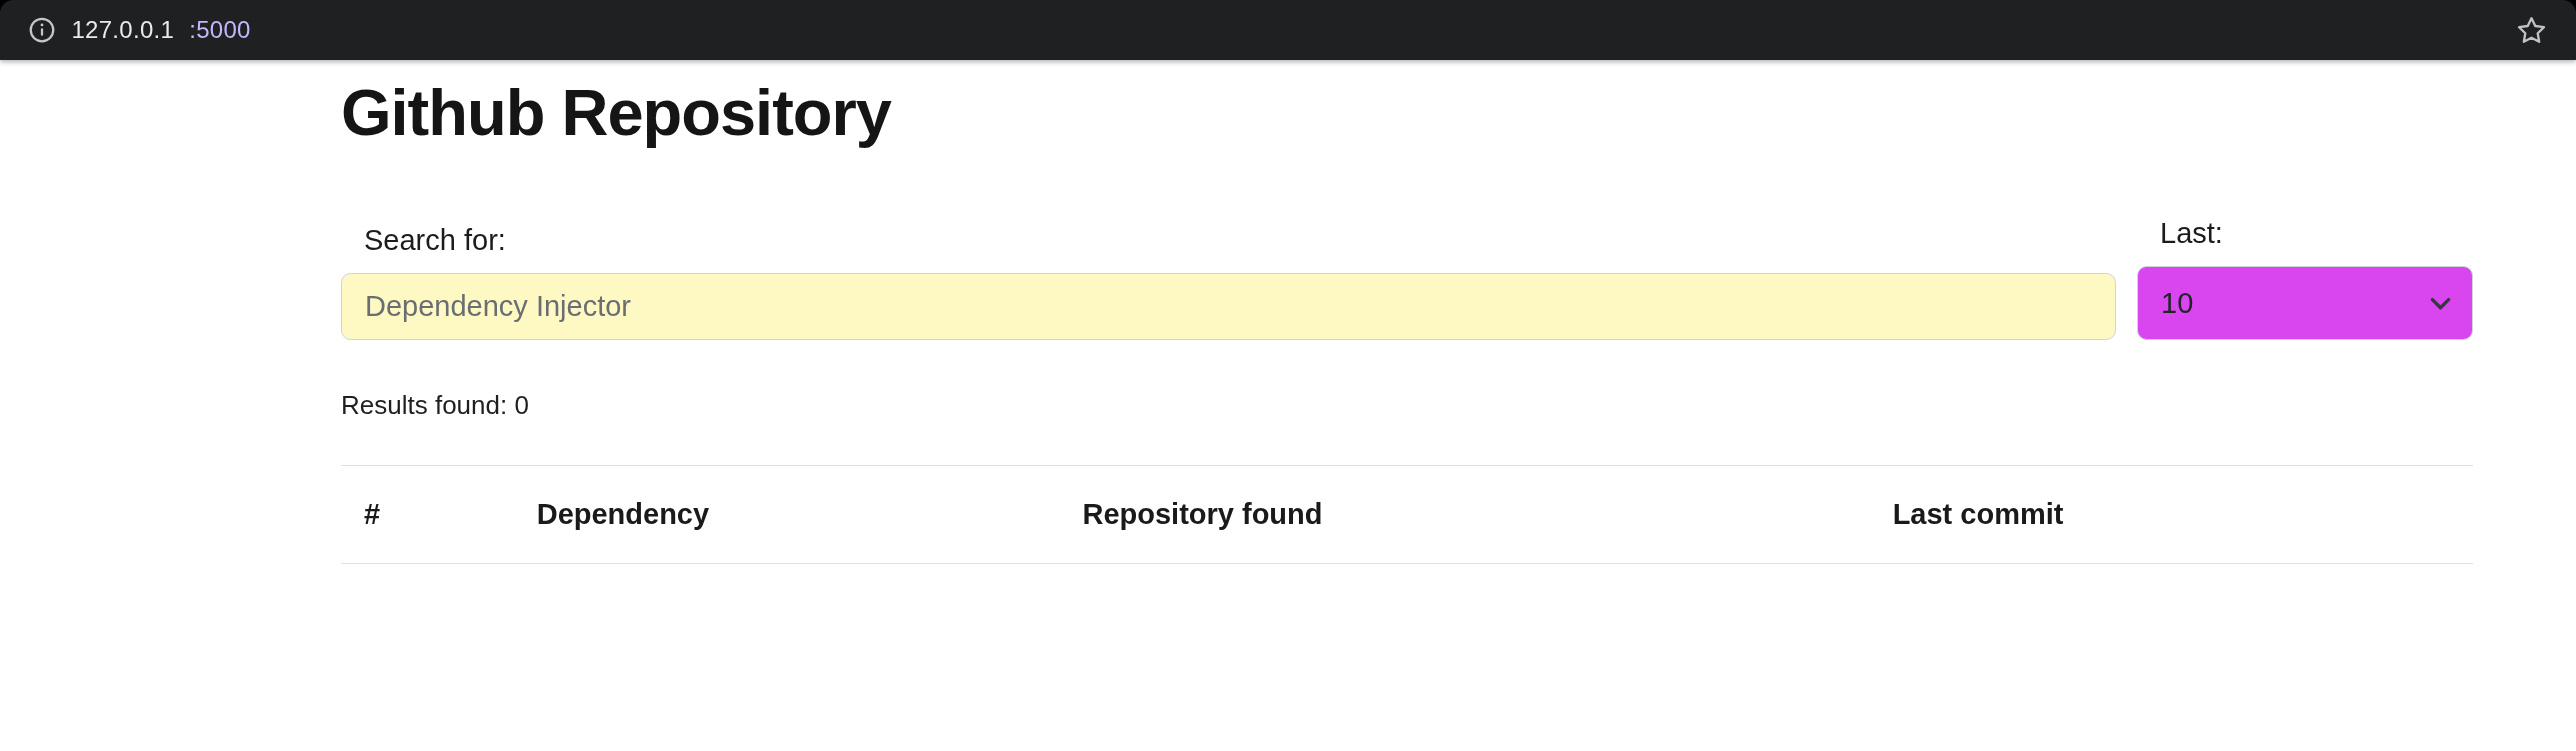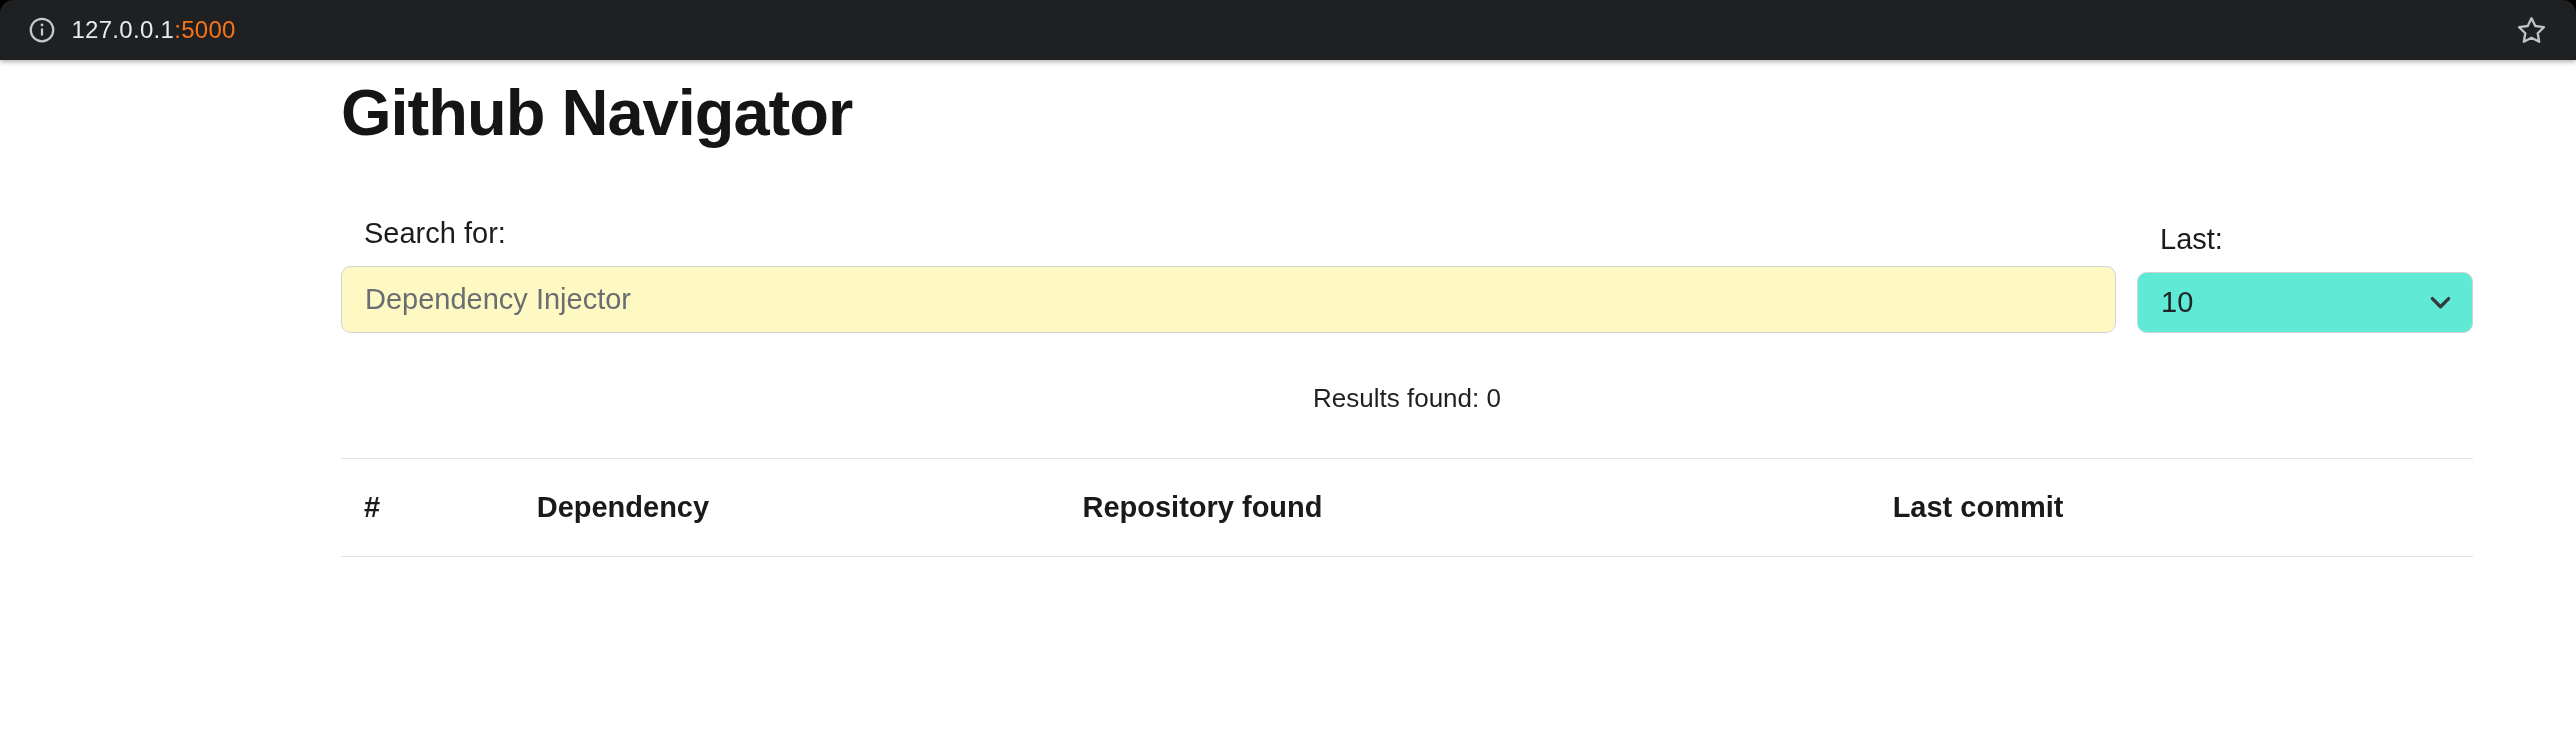--- a/index.html
+++ b/index.html
@@ -20,21 +20,21 @@
     background: #1e2022;
     border-radius: 13.5px 13.5px 0 0;
     display: flex;
     align-items: center;
     padding: 0 27px;
     box-shadow: 0 1.9px 4.8px rgba(0,0,0,0.30);
   }
   .addr-icon { display: flex; align-items: center; }
   .url { font-size: 24px; margin-left: 14.4px; letter-spacing: 0.3px; cursor: text; }
   .url .host { color: #e8eaed; }
-  .url .port { color: #f97316; }
+  .url .port { color: #c4b5fd; margin-left: 15px; }
   .star-btn { margin-left: auto; display: flex; align-items: center; cursor: pointer; }
 
   
   .content { width: 2132px; margin-left: 341px; }
 
   .page-title {
     font-size: 65px;
     font-weight: 700;
     letter-spacing: -1px;
     color: #151515;
@@ -67,48 +67,47 @@
     font-size: 29px;
     color: #6a6e72;
     font-family: inherit;
     background: #fef9c3;
     outline: none;
   }
 
   .select-wrap { position: relative; width: 100%; }
   .limit-select {
     width: 100%;
-    height: 61px;
+    height: 74px;
     border: 1.9px solid #ced4da;
     border-radius: 9.6px;
     padding: 0 25px 0 23px;
     font-size: 29px;
     color: #212529;
     font-family: inherit;
-    background: #5eead4;
+    background: #d946ef;
     appearance: none;
     -webkit-appearance: none;
     -moz-appearance: none;
     outline: none;
     cursor: pointer;
   }
   .chevron {
     position: absolute;
     right: 19px;
     top: 50%;
     transform: translateY(-50%);
     pointer-events: none;
     display: flex;
   }
 
   .results-summary {
     font-size: 26px;
     color: #1f1f1f;
     margin-top: 50px;
-    text-align: center;
   }
 
   .results-table {
     width: 100%;
     border-collapse: collapse;
     margin-top: 44px;
   }
   .results-table thead tr {
     border-top: 1.9px solid #dee2e6;
     border-bottom: 1.9px solid #dee2e6;
@@ -137,21 +136,21 @@
     <span class="star-btn">
       <svg width="35" height="35" viewBox="0 0 24 24">
         <path d="M12 3.6l2.6 5.3 5.9 0.85-4.25 4.15 1 5.85-5.25-2.75-5.25 2.75 1-5.85L3.5 9.75l5.9-0.85z" fill="none" stroke="#bfc3c7" stroke-width="1.6" stroke-linejoin="round"></path>
       </svg>
     </span>
   </div>
 </div>
 
 <div class="content">
 
-  <h1 class="page-title">Github Navigator</h1>
+  <h1 class="page-title">Github Repository</h1>
 
   <div class="controls">
     <div class="search-col">
       <label class="field-label">Search for:</label>
       <input class="search-input" type="text" value="Dependency Injector" style="">
     </div>
     <div class="limit-col">
       <label class="field-label">Last:</label>
       <div class="select-wrap">
         <select class="limit-select">

